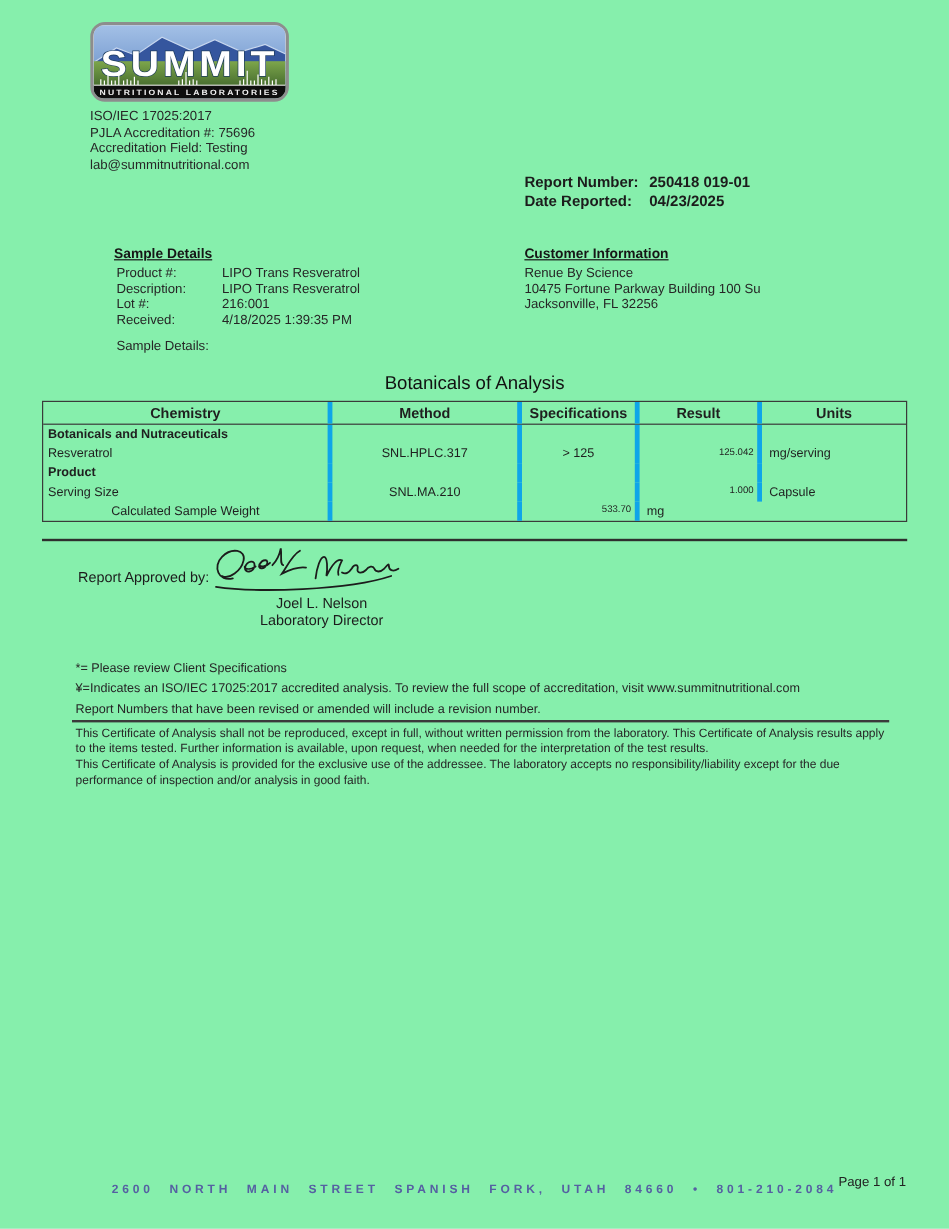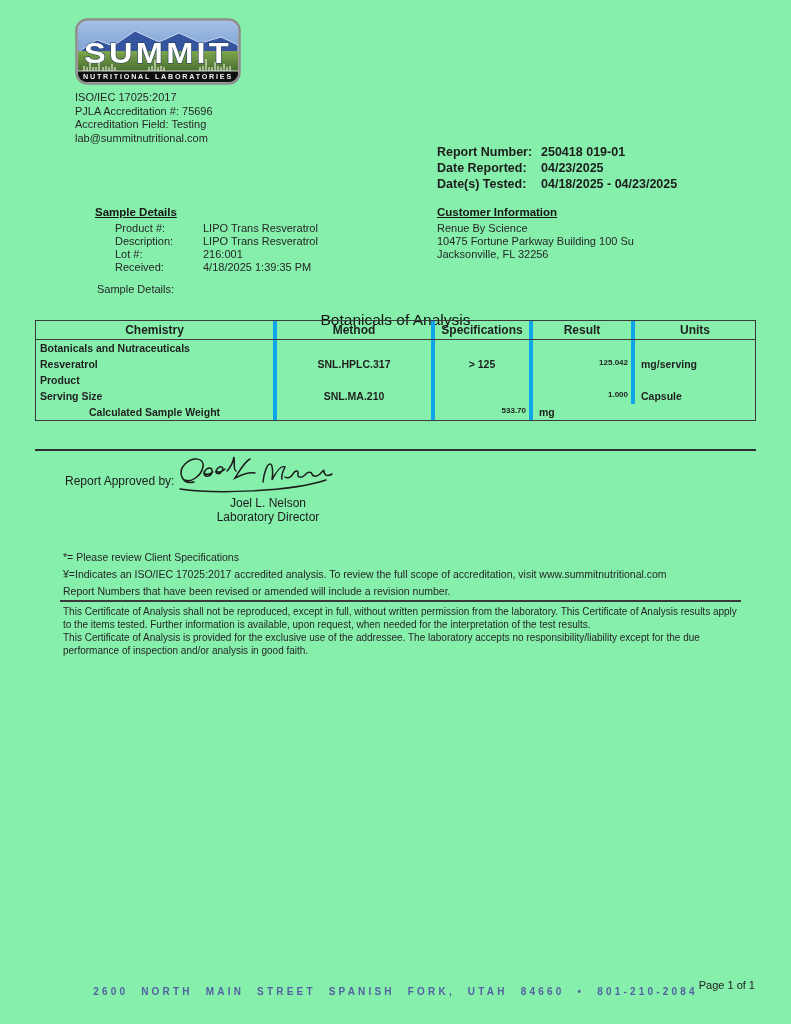--- a/index.html
+++ b/index.html
@@ -26,24 +26,24 @@
   .kv-block { font-size:11px; line-height:13px; color:#262626; }
   .kv-row { display:flex; }
   .kv-label { width:88px; }
 
   .cust-lines { font-size:11px; line-height:13px; color:#262626; }
 
   
   .coa-title { left:0; top:311px; width:791px; text-align:center; font-size:15.5px; color:#111; }
 
   
-  .coa-table { left:35px; top:320px; width:721px; border:1.5px solid #3a3a3a; font-size:10.5px; }
+  .coa-table { left:35px; top:334px; width:721px; border:1.5px solid #3a3a3a; font-size:10.5px; }
   .t-row { display:grid; grid-template-columns:237px 158px 98px 102px 1fr; height:16px; }
   .t-row.t-head { height:19px; border-bottom:1.5px solid #3a3a3a; }
-  .t-cell { display:flex; align-items:center; overflow:hidden; white-space:nowrap;font-weight:bold; }
+  .t-cell { display:flex; align-items:center; overflow:hidden; white-space:nowrap; }
   .t-cell + .t-cell { border-left:4px solid #0ea5e9; }
   .t-head .t-cell { font-weight:700; font-size:12px; justify-content:center; }
   .c-name { padding-left:4px; }
   .c-name.section { font-weight:700; }
   .c-method, .c-spec { justify-content:center; }
   .c-result { justify-content:flex-end; align-items:flex-start; font-size:8px; padding:2px 3px 0 16px; }
   .c-units { padding-left:6px; }
 
   
   .rule-heavy { left:35px; top:449px; width:721px; border-top:2px solid #2e2e2e; }
@@ -112,28 +112,24 @@
 
   <div class="abs report-info">
     <div class="r-row">
       <span class="r-label">Report Number:</span>
       <span>250418 019-01</span>
     </div>
     <div class="r-row">
       <span class="r-label">Date Reported:</span>
       <span>04/23/2025</span>
     </div>
-    <div class="r-row">
-      <span class="r-label">Date(s) Tested:</span>
-      <span>04/18/2025 - 04/23/2025</span>
-    </div>
   </div>
 
   <div class="abs sec-heading" style="left:95px; top:206px;">Sample Details</div>
-  <div class="abs kv-block" style="left:97px; top:222px;margin-left:18px;">
+  <div class="abs kv-block" style="left:97px; top:222px;">
     <div class="kv-row">
       <span class="kv-label">Product #:</span>
       <span>LIPO Trans Resveratrol</span>
     </div>
     <div class="kv-row">
       <span class="kv-label">Description:</span>
       <span>LIPO Trans Resveratrol</span>
     </div>
     <div class="kv-row">
       <span class="kv-label">Lot #:</span>

